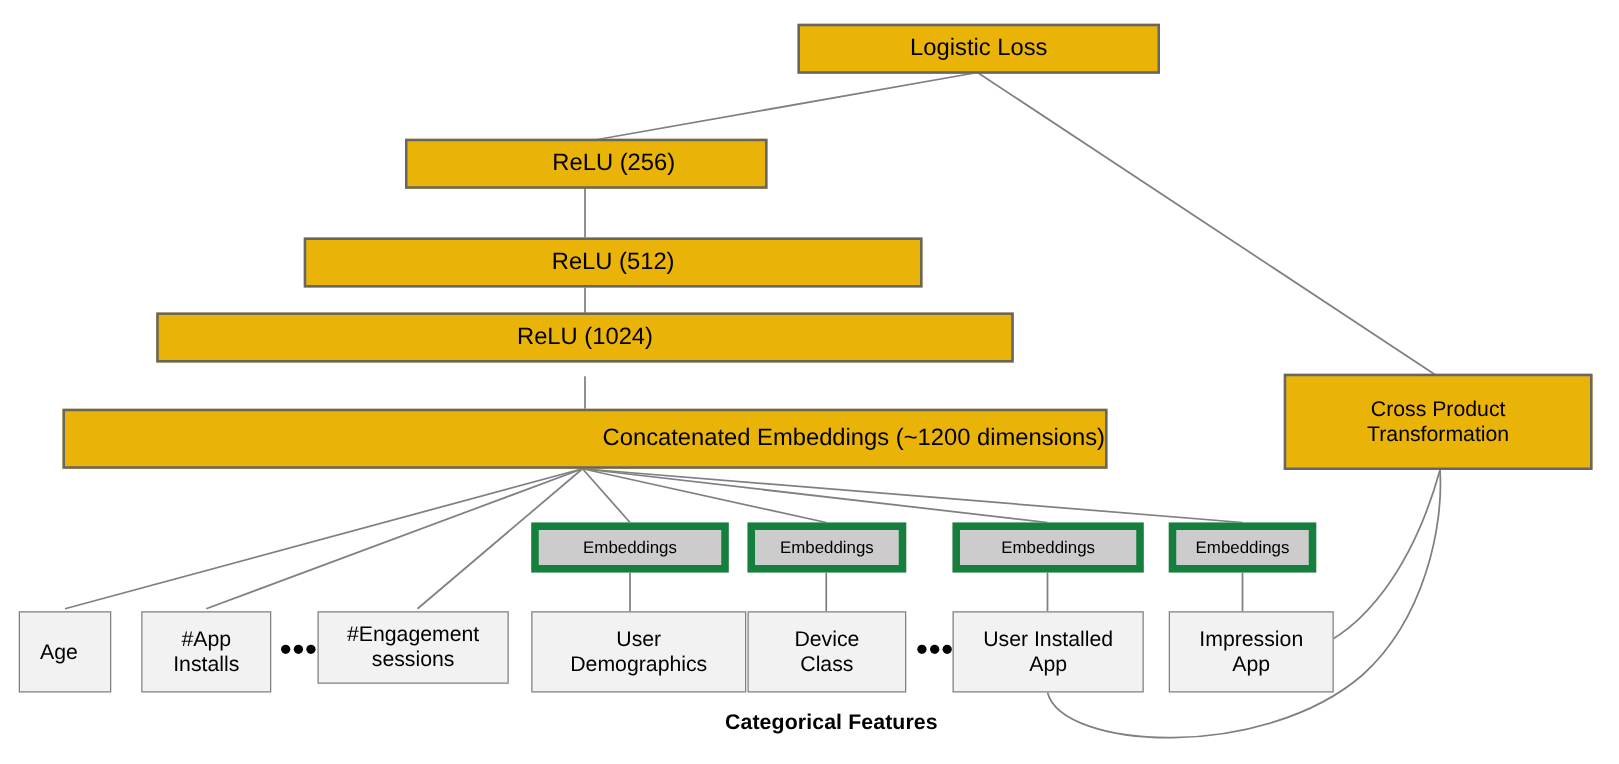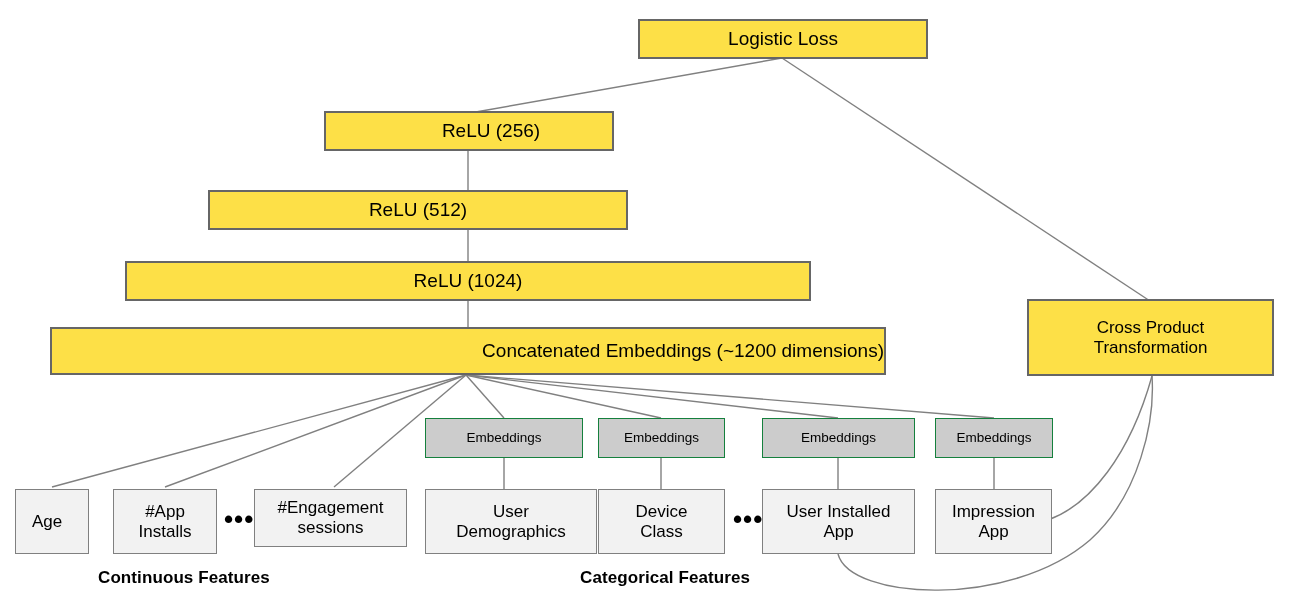--- a/index.html
+++ b/index.html
@@ -35,26 +35,26 @@
     justify-content: center;
     text-align: center;
     line-height: 1.16;
     z-index: 2;
   }
   .node-light {
     background: #f2f2f2;
     border: 1px solid #808080;
   }
   .node-strong {
-    background: #fde047;
+    background: #eab308;
     border: 2px solid #666666;
   }
   .node-emb {
     background: #cccccc;
-    border: 1px solid #15803d;
+    border: 6px solid #15803d;
   }
   .t-lg   { font-size: 19px; }
   .t-md   { font-size: 17px; }
   .t-emb  { font-size: 13.5px; }
   .group-label {
     position: absolute;
     font-size: 17px;
     font-weight: bold;
     letter-spacing: 0.1px;
     white-space: nowrap;
@@ -104,25 +104,25 @@
   </svg>
 
   <div class="node node-strong t-lg" style="left:638px; top:19px; width:290px; height:40px;">
     <span>Logistic Loss</span>
   </div>
 
   <div class="node node-strong t-lg" style="left:324px; top:111px; width:290px; height:40px;padding-left:44px;">
     <span>ReLU (256)</span>
   </div>
 
-  <div class="node node-strong t-lg" style="left:208px; top:190px; width:420px; height:40px;">
+  <div class="node node-strong t-lg" style="left:243px; top:190px; width:495px; height:40px;">
     <span>ReLU (512)</span>
   </div>
 
-  <div class="node node-strong t-lg" style="left:125px; top:261px; width:686px; height:40px;">
+  <div class="node node-strong t-lg" style="left:125px; top:250px; width:686px; height:40px;">
     <span>ReLU (1024)</span>
   </div>
 
   <div class="node node-strong t-lg" style="left:50px; top:327px; width:836px; height:48px;justify-content:flex-end;">
     <span>Concatenated Embeddings (~1200 dimensions)</span>
   </div>
 
   <div class="node node-strong t-md" style="left:1027px; top:299px; width:247px; height:77px; flex-direction:column;">
     <span>Cross Product</span>
     <span>Transformation</span>
@@ -167,21 +167,20 @@
     <span>Class</span>
   </div>
 
   <span class="ellipsis" style="left:733px; top:506px;">•••</span>
 
   <div class="node node-light t-md" style="left:762px; top:489px; width:153px; height:65px; flex-direction:column;text-align:right;">
     <span>User Installed</span>
     <span>App</span>
   </div>
 
-  <div class="node node-light t-md" style="left:935px; top:489px; width:117px; height:65px; flex-direction:column;">
+  <div class="node node-light t-md" style="left:935px; top:489px; width:132px; height:65px; flex-direction:column;">
     <span>Impression</span>
     <span>App</span>
   </div>
 
-  <span class="group-label" style="left:98px; top:568px;">Continuous Features</span>
   <span class="group-label" style="left:580px; top:568px;">Categorical Features</span>
 
 </div>
 
 </body></html>

